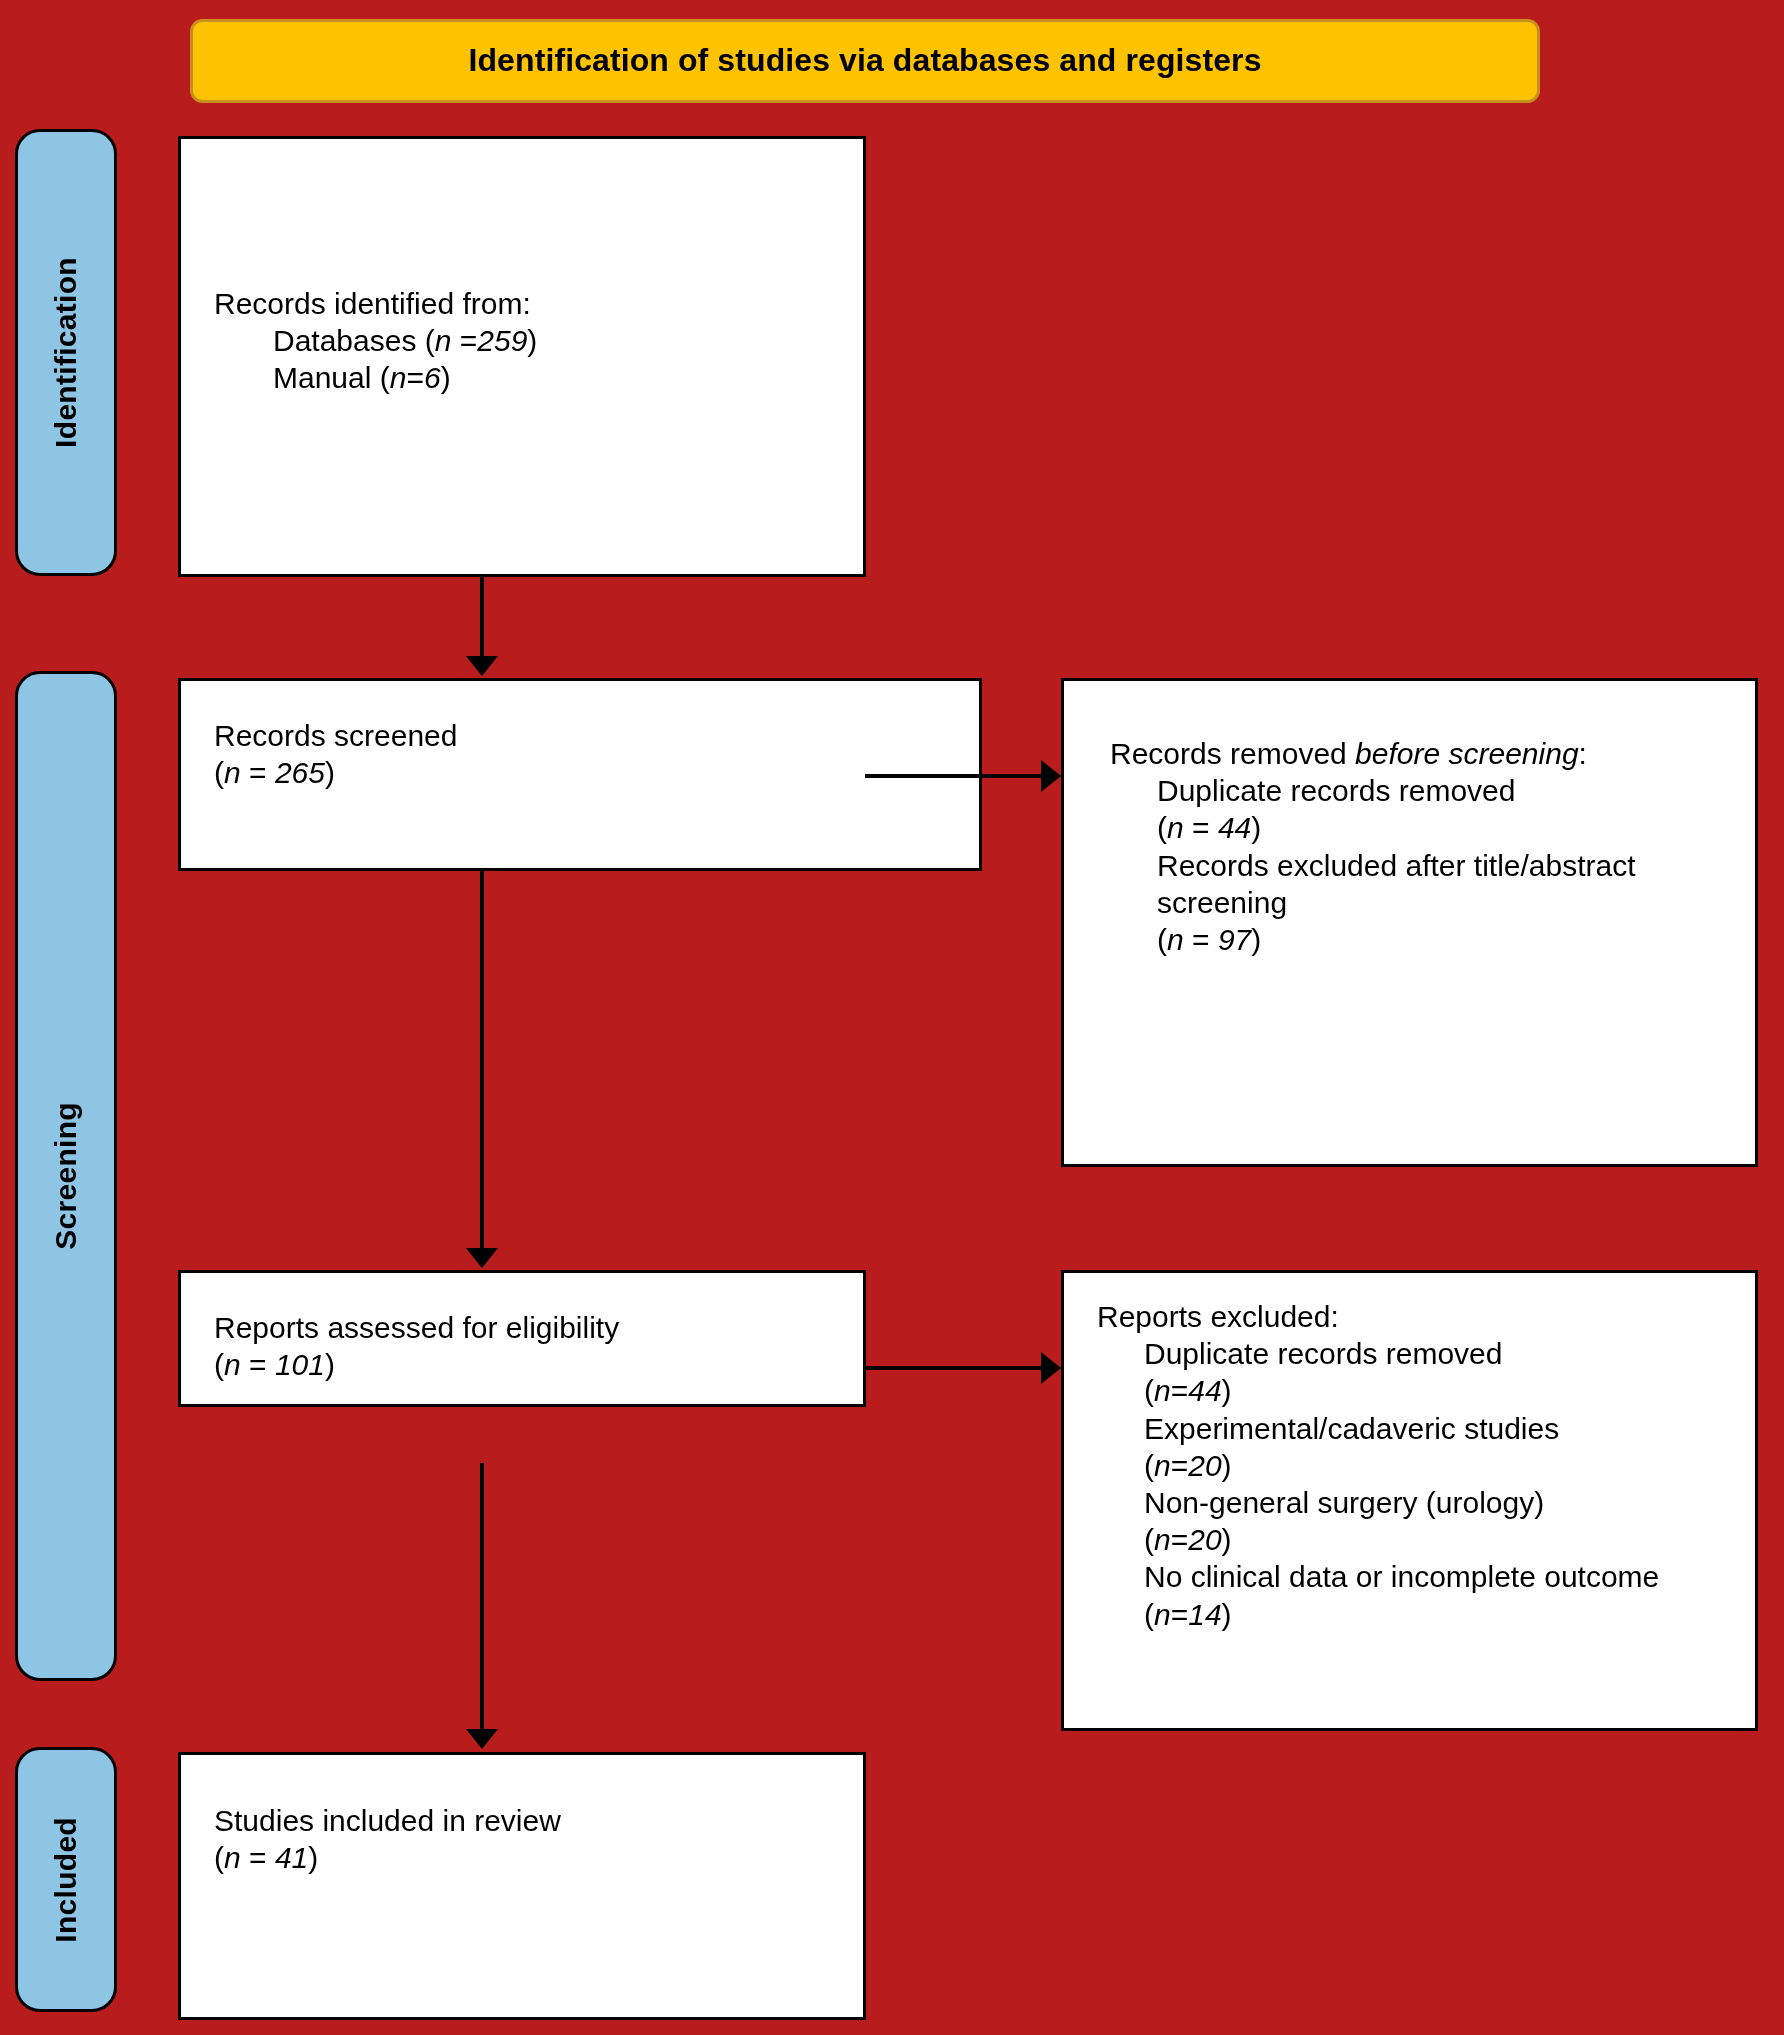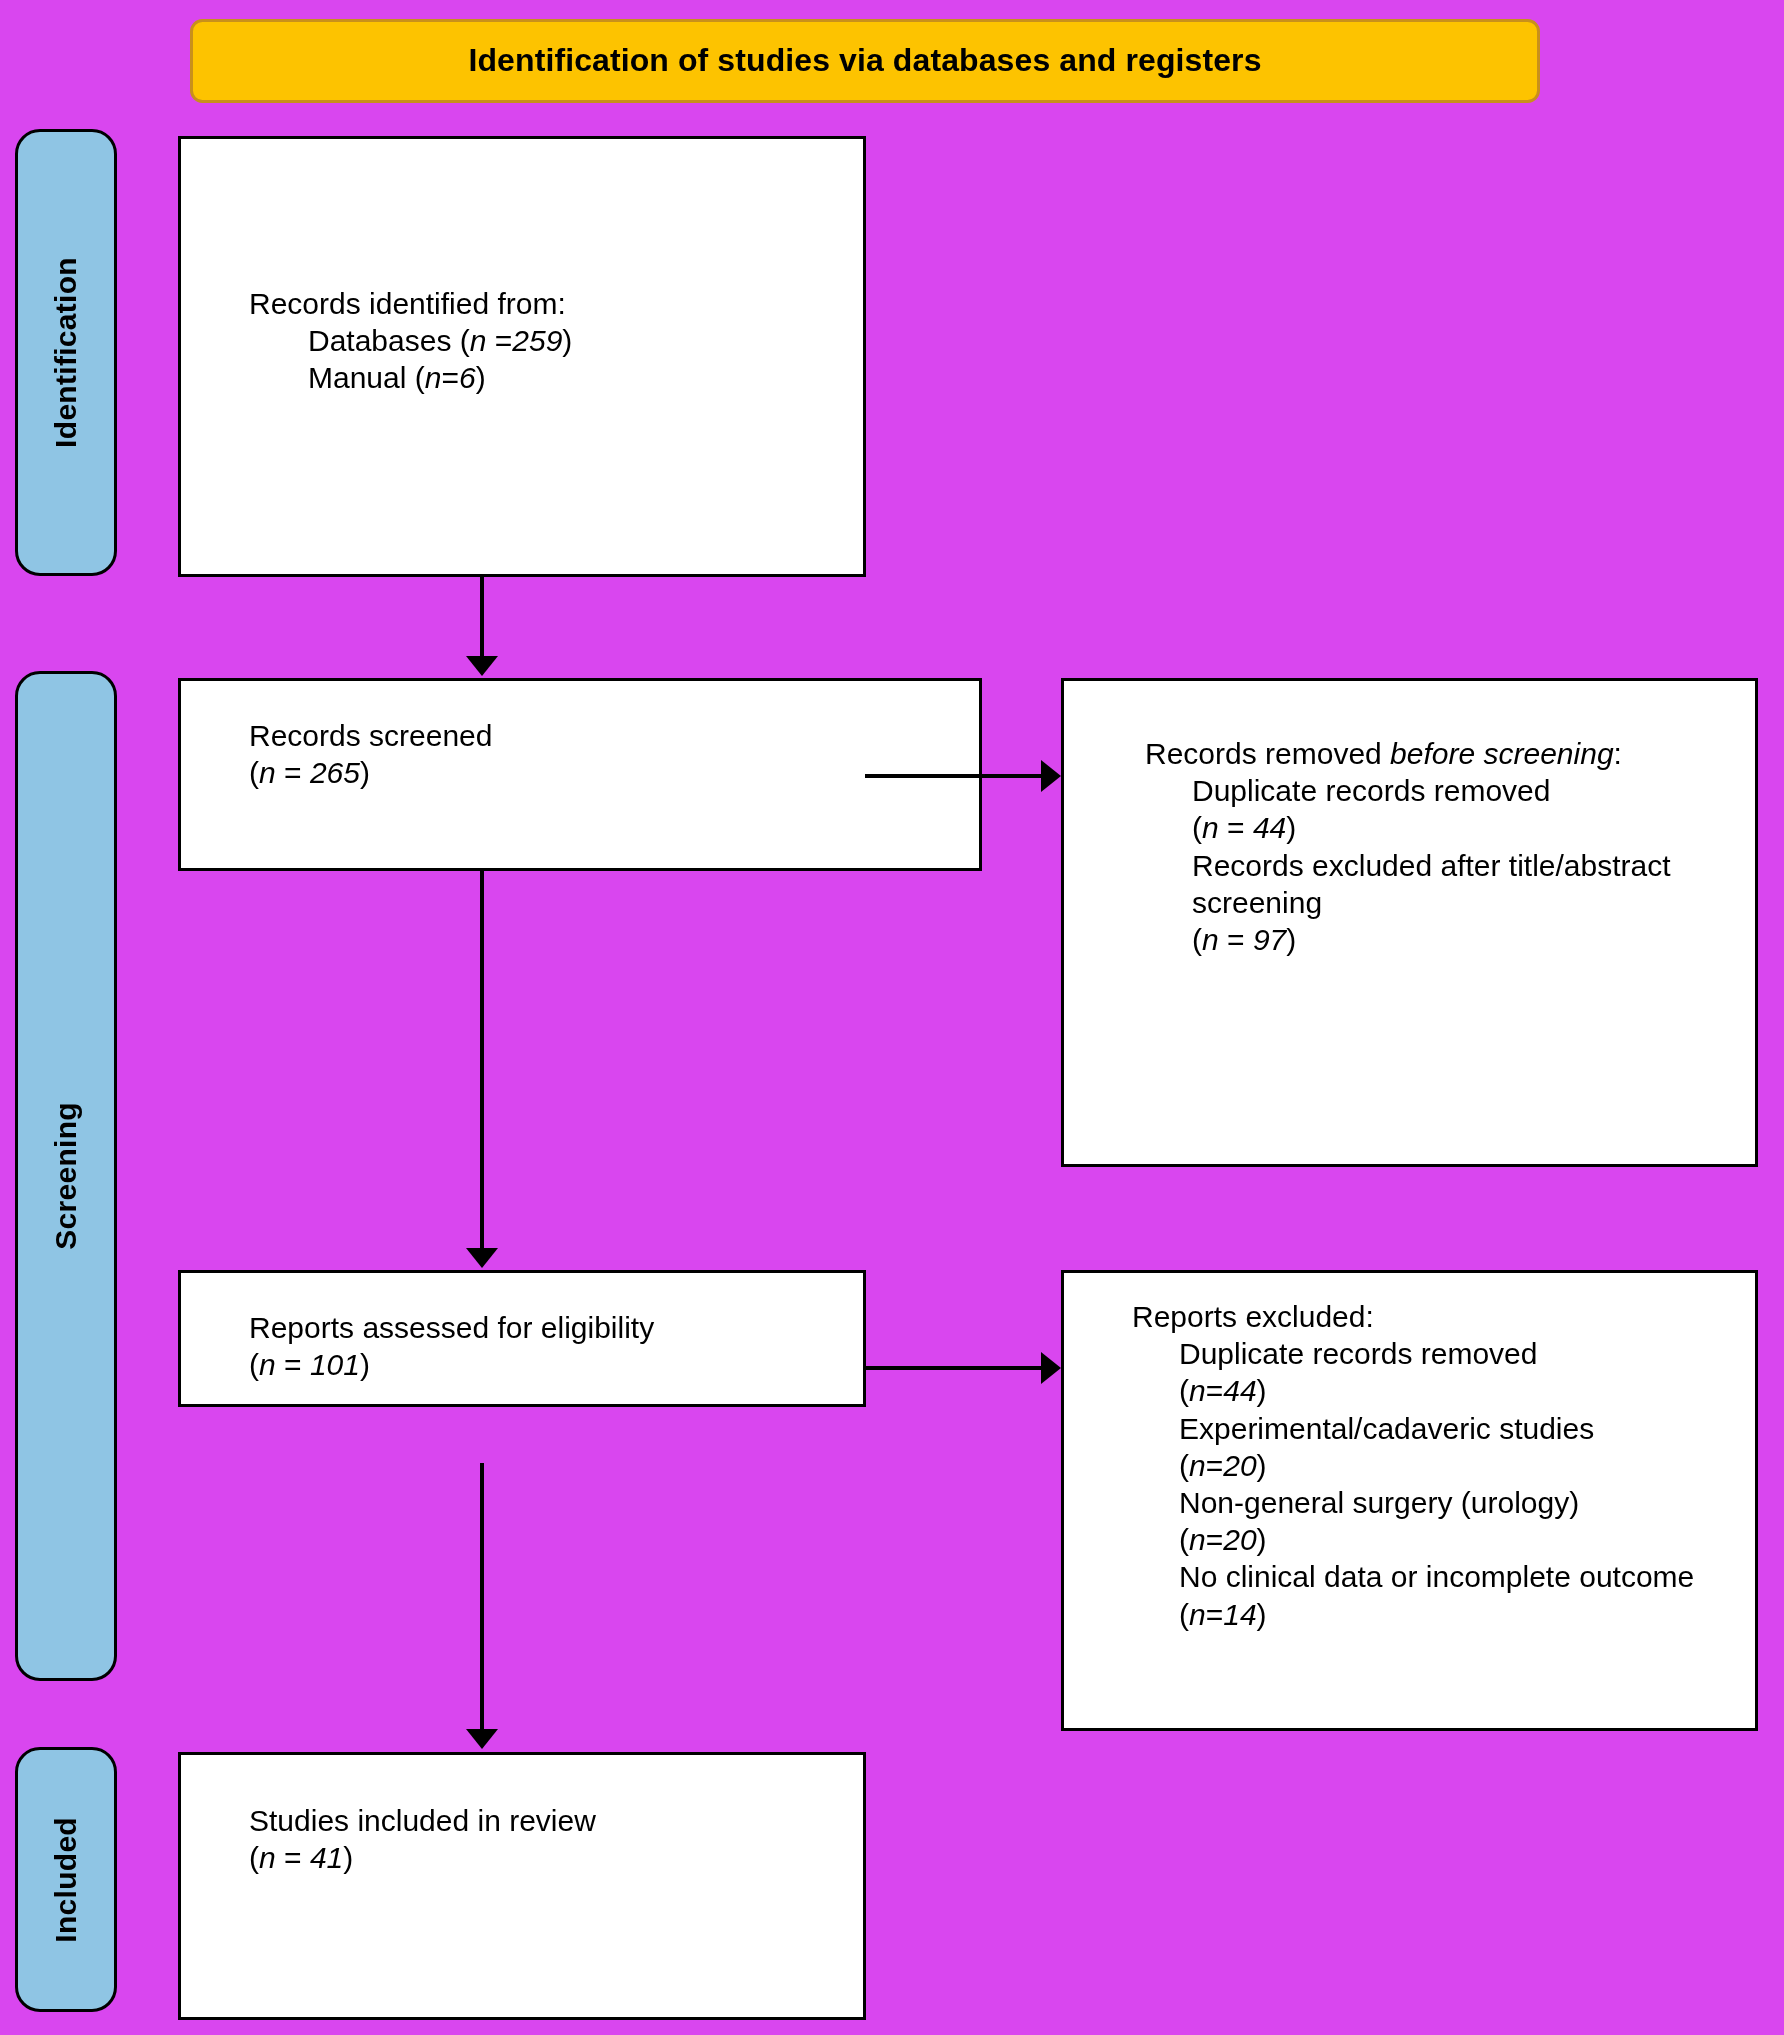--- a/index.html
+++ b/index.html
@@ -7,21 +7,21 @@
     padding: 0;
     background: #ffffff;
   }
   body {
     font-family: "Liberation Sans", sans-serif;
   }
   #canvas {
     position: relative;
     width: 1785px;
     height: 2035px;
-    background: #d946ef;
+    background: #b91c1c;
     overflow: hidden;
   }
 
   
   .banner {
     position: absolute;
     left: 190px;
     top: 19px;
     width: 1350px;
     height: 84px;
@@ -72,21 +72,20 @@
     background: #ffffff;
     border: 3.4px solid #000000;
     box-sizing: border-box;
     padding: 0;
   }
   .box-text {
     font-size: 30px;
     line-height: 1.24;
     color: #000000;
     white-space: pre-wrap;
-    margin-left: 35px;
   }
   .box-text em {
     font-style: italic;
   }
   .indent1 { display: block; padding-left: 59px; }
   .indent2 { display: block; padding-left: 47px; }
 
   #box-identified {
     left: 178px; top: 136px; width: 688px; height: 441px;
   }

